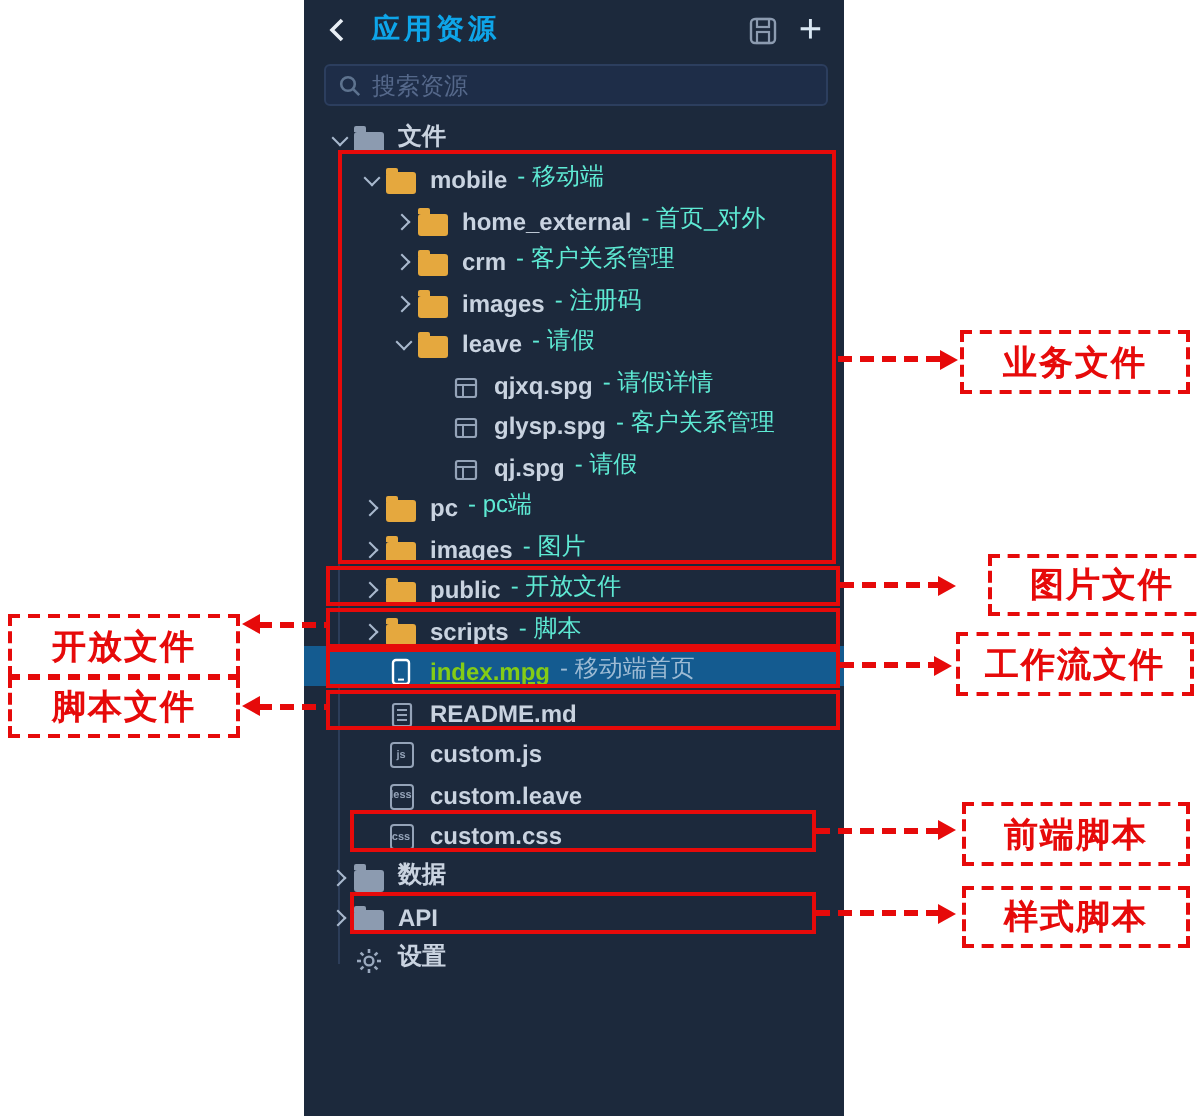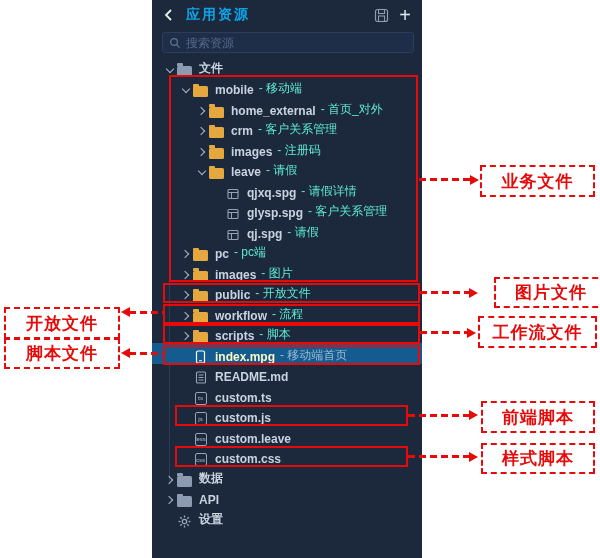--- a/index.html
+++ b/index.html
@@ -45,21 +45,21 @@
   .ficon.yellow { background:#E5A83E; } .ficon.yellow::before { background:#E5A83E; }
   .ficon.grey { background:#8C9BB0; } .ficon.grey::before { background:#8C9BB0; }
   .iico { width:15px; flex:0 0 15px; display:flex; align-items:center; justify-content:center;
           margin-right:7px; }
   .codeicon { width:12px; height:13px; border:1px solid #94A3B8; border-radius:2px;
               color:#94A3B8; font-size:5.5px; font-weight:bold; display:flex;
               align-items:center; justify-content:center; letter-spacing:0; }
   .nm { color:#C9D3E0; font-weight:bold; white-space:pre; }
   .ds { color:#5eead4; margin-left:5px; white-space:pre; }
   .row.sel { background:#145B90; }
-  .row.sel .nm { color:#fef9c3; } .row.sel .ds { color:#9DBBD4; }
+  .row.sel .nm { color:#84cc16;text-decoration:underline; } .row.sel .ds { color:#9DBBD4; }
 
   
   .hl { position:absolute; border:2px solid #E60A0A; pointer-events:none; }
   .hl-biz  { left:17px; top:75px;    width:249px; height:207px; }
   .hl-img  { left:11px; top:283px;   width:257px; height:20px; }
   .hl-pub  { left:11px; top:303.5px; width:257px; height:20px; }
   .hl-wf   { left:11px; top:324px;   width:257px; height:20px; }
   .hl-scr  { left:11px; top:344.5px; width:257px; height:20px; }
   .hl-ts   { left:23px; top:405px;   width:233px; height:20.5px; }
   .hl-less { left:23px; top:446px;   width:233px; height:20.5px; }
@@ -225,26 +225,20 @@
         <span class="ds">- 图片</span>
       </div>
 
       <div class="row lvl1">
         <span class="chev r"></span>
         <span class="ficon yellow"></span>
         <span class="nm">public</span>
         <span class="ds">- 开放文件</span>
       </div>
 
-      <div class="row lvl1">
-        <span class="chev r"></span>
-        <span class="ficon yellow"></span>
-        <span class="nm">workflow</span>
-        <span class="ds">- 流程</span>
-      </div>
 
       <div class="row lvl1">
         <span class="chev r"></span>
         <span class="ficon yellow"></span>
         <span class="nm">scripts</span>
         <span class="ds">- 脚本</span>
       </div>
 
       <div class="row lvl1 sel">
         <span class="chev none"></span>
@@ -264,27 +258,20 @@
           <svg width="12" height="13" viewBox="0 0 12 13">
               <rect x="1.5" y="1" width="9" height="11" rx="1" fill="none" stroke="#94A3B8" stroke-width="1.1"></rect>
               <line x1="3.5" y1="4" x2="8.5" y2="4" stroke="#94A3B8" stroke-width="1"></line>
               <line x1="3.5" y1="6.5" x2="8.5" y2="6.5" stroke="#94A3B8" stroke-width="1"></line>
               <line x1="3.5" y1="9" x2="8.5" y2="9" stroke="#94A3B8" stroke-width="1"></line>
             </svg>
         </span>
         <span class="nm">README.md</span>
       </div>
 
-      <div class="row lvl1">
-        <span class="chev none"></span>
-        <span class="iico">
-          <span class="codeicon">ts</span>
-        </span>
-        <span class="nm">custom.ts</span>
-      </div>
 
       <div class="row lvl1">
         <span class="chev none"></span>
         <span class="iico">
           <span class="codeicon">js</span>
         </span>
         <span class="nm">custom.js</span>
       </div>
 
       <div class="row lvl1">

